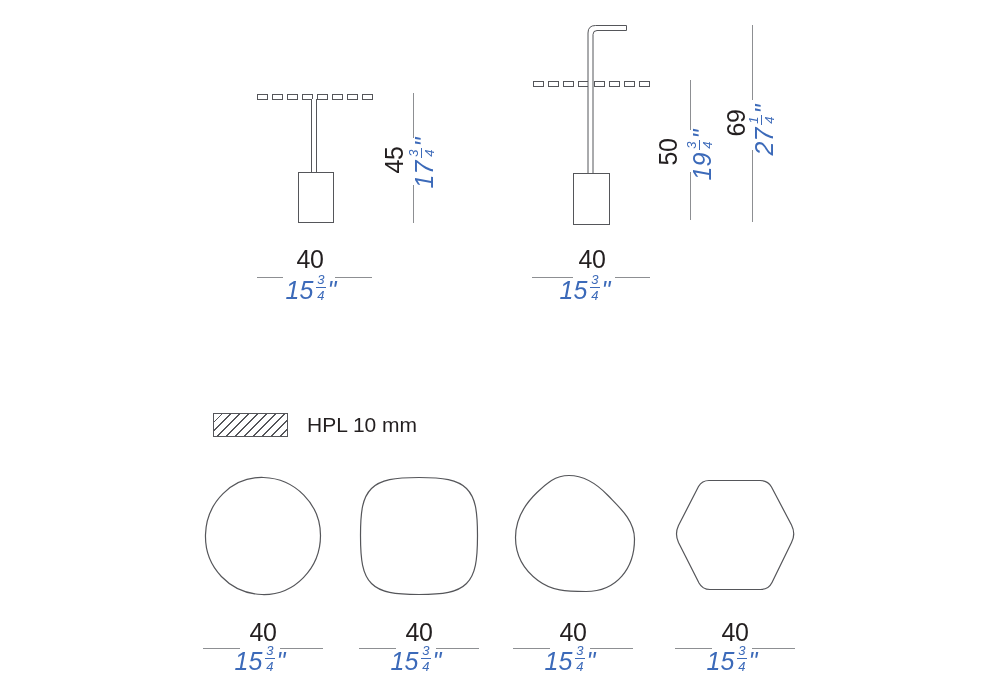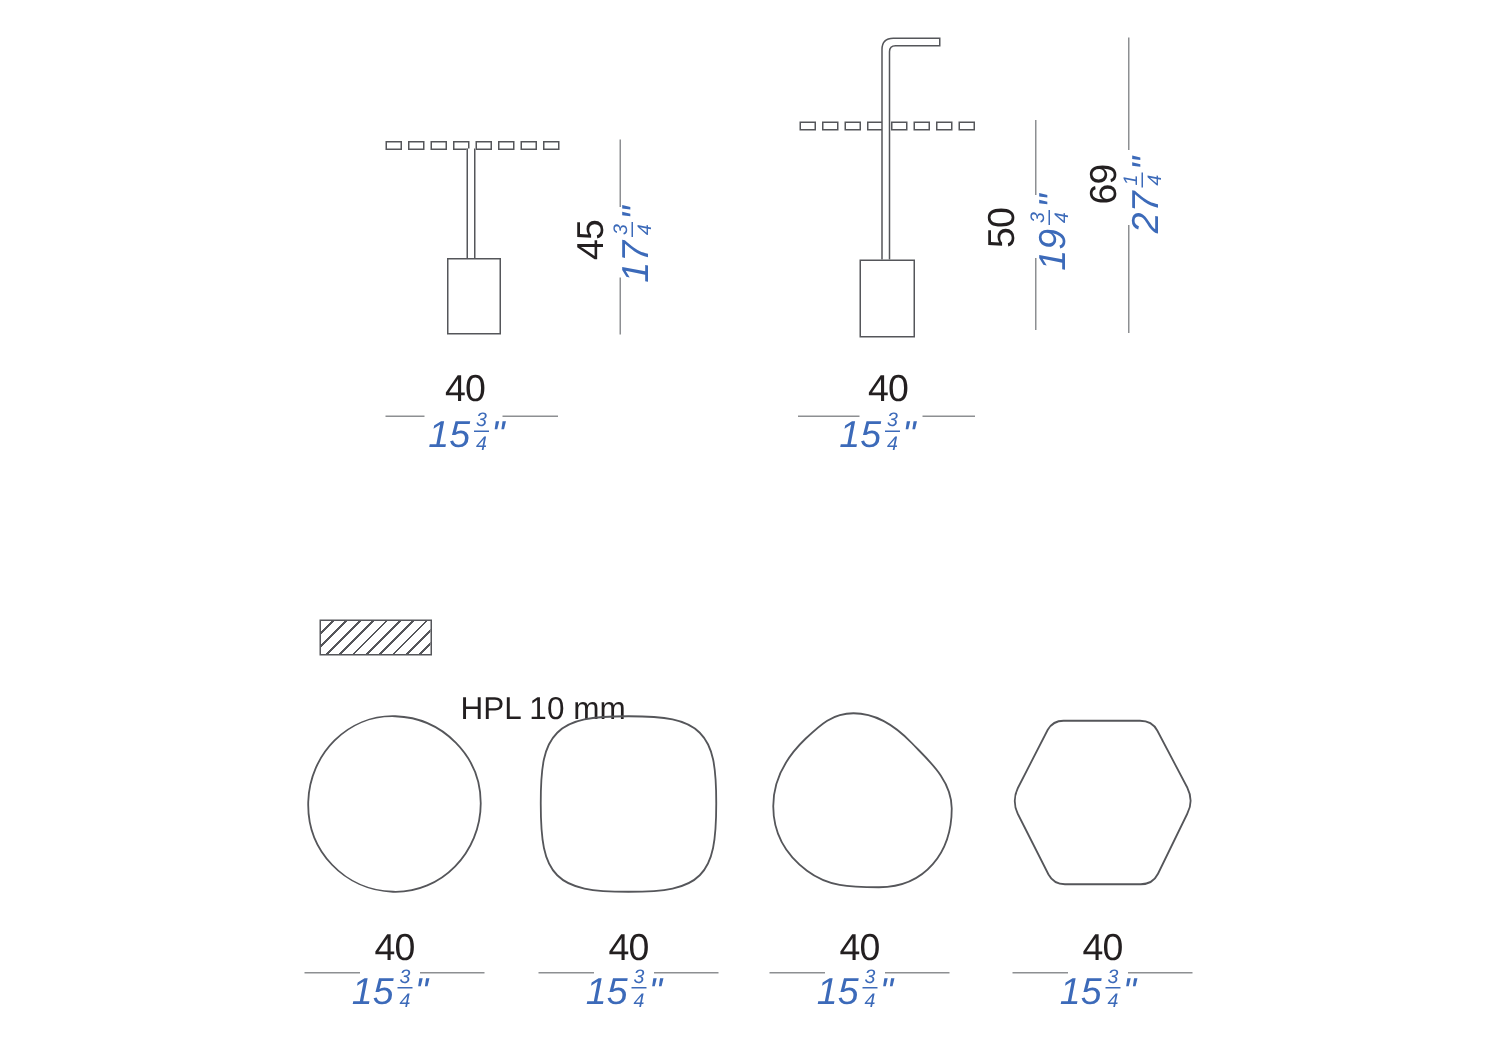--- a/index.html
+++ b/index.html
@@ -24,21 +24,21 @@
             display:flex;align-items:center;justify-content:center;white-space:nowrap;}
   .rot{transform:rotate(-90deg);}
   .frac{display:inline-flex;flex-direction:column;align-items:center;font-size:13px;
         line-height:1.05;margin:0 2px 0 3px;transform:translateY(-2px);}
   .frac .n{border-bottom:1px solid currentColor;padding:0 1px 0 1px;}
   .frac .d{padding-top:1px;}
 
   
   .swatch{border:1px solid #55565a;
           background:repeating-linear-gradient(135deg,#ffffff 0 5px,#55565a 5px 6.3px);}
-  .legend-label{color:#231f20;font-size:21px;display:flex;align-items:center;margin-top:48px;}
+  .legend-label{color:#231f20;font-size:21px;display:flex;align-items:center;}
 
   svg{display:block;overflow:visible;}
   svg path{fill:none;stroke:#55565a;stroke-width:1.2;}
   svg path.tube{fill:#ffffff;stroke-width:1;}
 </style>
 </head>
 <body>
 
 <div class="canvas">
 

